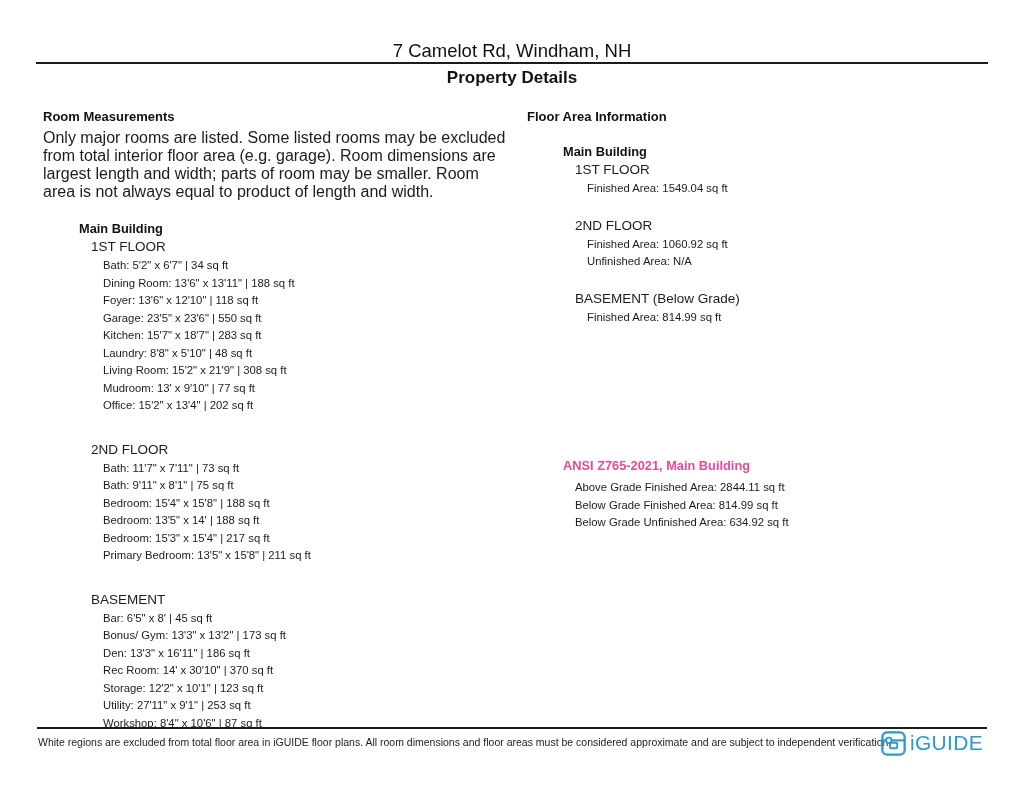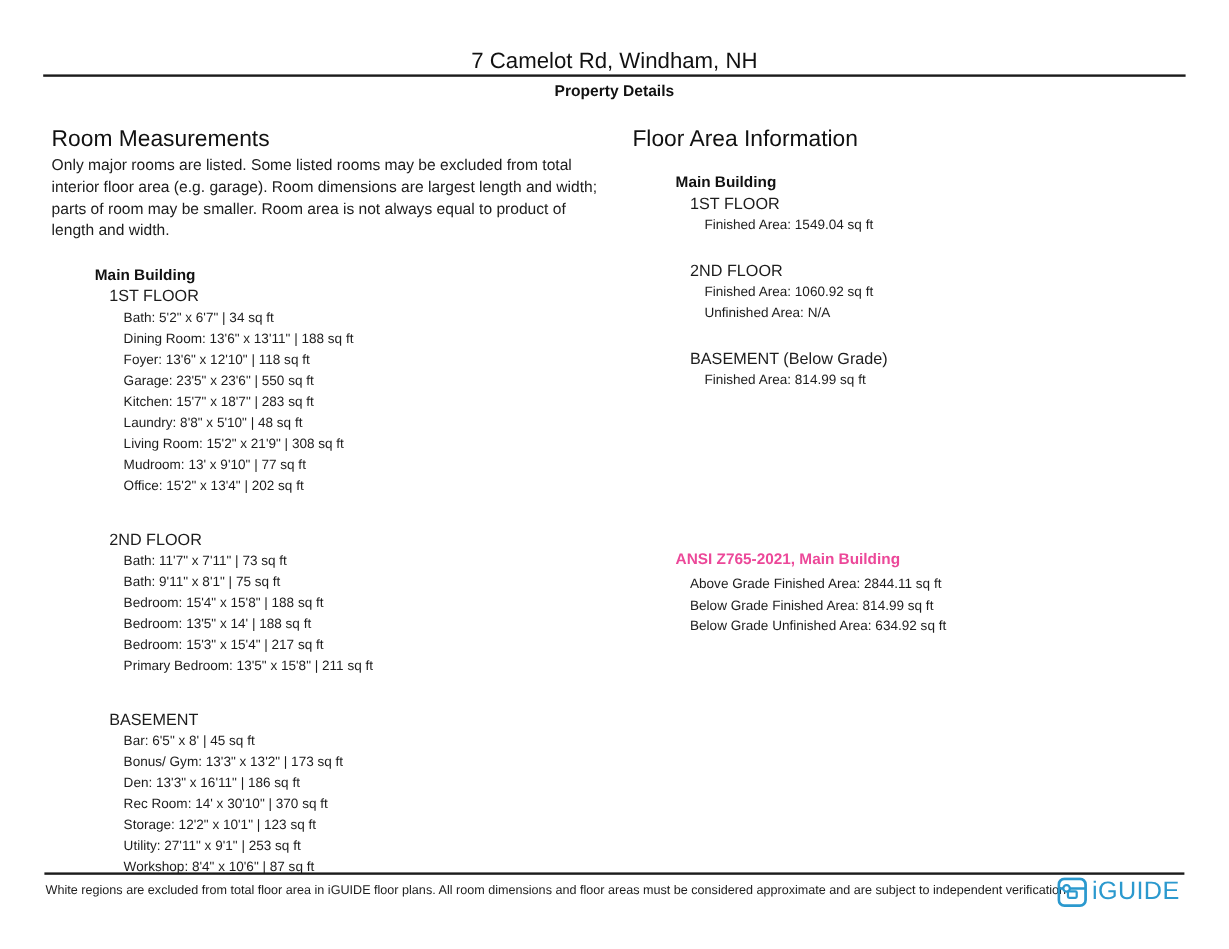--- a/index.html
+++ b/index.html
@@ -5,28 +5,28 @@
   html,body { margin:0; padding:0; background:#ffffff; }
   .page {
     position:relative; width:1024px; height:791px; background:#ffffff;
     font-family:"Liberation Sans","DejaVu Sans",sans-serif; color:#1c1c1c;
     overflow:hidden;
   }
   .doc-title { position:absolute; top:40px; left:0; width:100%; text-align:center;
     font-size:18.5px; font-weight:normal; color:#111; }
   .title-rule { position:absolute; top:62px; left:36px; width:952px; border-top:2px solid #1b1b1b; }
   .doc-subtitle { position:absolute; top:68px; left:0; width:100%; text-align:center;
-    font-size:13px; font-weight:bold; color:#111; }
+    font-size:17px; font-weight:bold; color:#111; }
 
   .col { position:absolute; top:109px; width:465px; }
   .col-left  { left:43px; }
   .col-right { left:527px; }
 
-  .section-heading { font-size:19px; font-weight:normal; line-height:15px; margin:0 0 5px 0; color:#111; }
-  .section-desc { font-size:13px; line-height:18px; margin:0; width:463px; color:#1c1c1c; }
+  .section-heading { font-size:13px; font-weight:bold; line-height:15px; margin:0 0 5px 0; color:#111; }
+  .section-desc { font-size:16px; line-height:18px; margin:0; width:463px; color:#1c1c1c; }
 
   .building-name { margin:20px 0 0 36px; font-size:12.8px; font-weight:bold; line-height:15px; color:#111; }
 
   .floor-list { margin-left:48px; }
   .floor-block { margin-top:3px; }
   .col-left  .floor-block + .floor-block { margin-top:27px; }
   .col-right .floor-block + .floor-block { margin-top:20px; }
   .floor-name { font-size:13.5px; line-height:16px; margin-bottom:2px; color:#1c1c1c; }
   .item-list { margin-left:12px; }
   .line-item { font-size:11.3px; line-height:17.5px; white-space:nowrap; color:#1c1c1c; }

